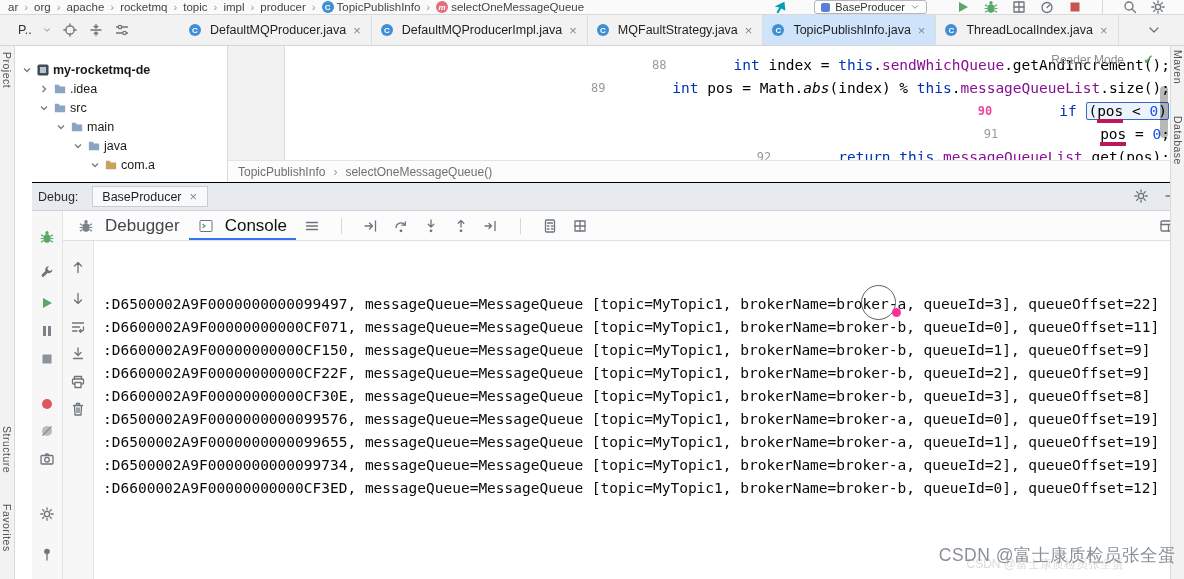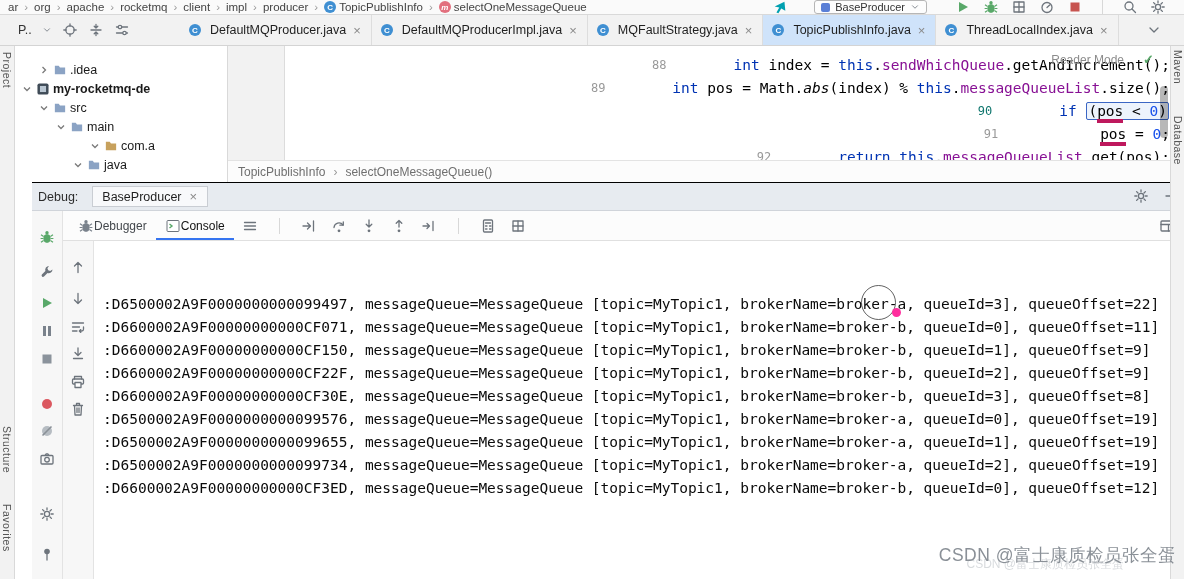--- a/index.html
+++ b/index.html
@@ -51,21 +51,21 @@
         border-right:1px solid #d9d9d9;overflow:hidden;font-size:12.5px;padding-top:14px;}
   .trow{display:flex;align-items:center;height:19px;gap:4px;white-space:nowrap;cursor:default;color:#1a1a1a;}
   .trow .ic{width:12px;height:12px;}
 
   
   .editor{position:absolute;left:228px;top:46px;width:942px;height:114px;background:#fff;overflow:hidden;}
   .gutbg{position:absolute;left:0;top:0;width:57px;height:100%;background:#f2f2f2;border-right:1px solid #dcdcdc;}
   .code{position:absolute;left:0;top:8px;width:100%;}
   .cl{display:flex;height:23px;line-height:23px;font-family:"DejaVu Sans Mono",monospace;font-size:14.5px;justify-content:flex-end;}
   .ln{width:57px;flex:none;text-align:right;padding-right:17px;color:#999;font-size:12px;font-family:"DejaVu Sans Mono",monospace;}
-  .ln.cur{color:#0f766e;font-weight:normal;}
+  .ln.cur{color:#ec4899;font-weight:bold;}
   .ct{white-space:pre;padding-left:15px;color:#000;}
   .tk-kw{color:#0033b3;}
   .tk-field{color:#871094;}
   .tk-num{color:#1750eb;}
   .tk-static{font-style:italic;}
   .tk-u{border-bottom:4px solid #be185d;}
   .tk-box{border:1px solid #3b66c4;border-radius:2px;background:#edf3fc;padding:0 1px;margin:0 1px;}
   .readermode{position:absolute;top:7px;right:46px;font-size:12px;color:#8c8c8c;}
   .inspok{position:absolute;top:6px;right:16px;color:#59A869;font-weight:bold;font-size:13px;}
   .scrollthumb{position:absolute;right:2px;top:40px;width:8px;height:52px;background:rgba(0,0,0,.28);border-radius:4px;}
@@ -79,21 +79,21 @@
   .debug{position:absolute;left:32px;top:182px;width:1155px;height:397px;background:#fff;
          border-top:1px solid #000000;}
   .dbghdr{position:absolute;left:0;top:0;width:100%;height:28px;background:#e7ebf0;
           border-bottom:1px solid #d0d4da;display:flex;align-items:center;padding-left:6px;font-size:12.5px;}
   .dbglabel{color:#2b2b2b;margin-right:14px;}
   .dbgtab{display:flex;align-items:center;gap:7px;background:#f8f9fb;border:1px solid #c9cdd3;
           height:21px;padding:0 9px;font-size:12.5px;color:#1f1f1f;}
   .hdricons{position:absolute;right:8px;top:5px;display:flex;gap:14px;}
   .dtoolbar{position:absolute;left:31px;top:28px;right:0;height:30px;background:#fcfcfc;
             border-bottom:1px solid #e0e0e0;display:flex;align-items:center;padding-left:6px;}
-  .dtab{display:flex;align-items:center;gap:0;font-size:12px;color:#44484d;padding:7px 9px;height:100%;}
+  .dtab{display:flex;align-items:center;gap:11px;font-size:17px;color:#44484d;padding:7px 9px;height:100%;}
   .dtab.active{color:#111;box-shadow:inset 0 -2px 0 #3574f0;}
   .dtbicons{display:flex;align-items:center;margin-left:8px;gap:14px;}
   .dtbright{margin-left:auto;margin-right:12px;}
   .stripA{position:absolute;left:0;top:28px;bottom:0;width:31px;background:#f7f7f7;border-right:1px solid #e3e3e3;}
   .stripB{position:absolute;left:31px;top:58px;bottom:0;width:31px;background:#f7f7f7;border-right:1px solid #e3e3e3;}
   .stripA .ic,.stripB .ic{position:absolute;left:7px;}
   .console{position:absolute;left:62px;top:58px;right:0;bottom:0;background:#fff;overflow:hidden;
            padding:52px 0 6px 9px;}
   .conline{font-family:"DejaVu Sans Mono",monospace;font-size:14.5px;line-height:23px;color:#0a0a0a;white-space:pre;}
 
@@ -112,21 +112,21 @@
   <div class="topnav">
     <div class="crumbs" id="nav-crumbs">
         <span class="crumb">ar</span>
         <span class="csep">›</span>
         <span class="crumb">org</span>
         <span class="csep">›</span>
         <span class="crumb">apache</span>
         <span class="csep">›</span>
         <span class="crumb">rocketmq</span>
         <span class="csep">›</span>
-        <span class="crumb">client</span>
+        <span class="crumb">topic</span>
         <span class="csep">›</span>
         <span class="crumb">impl</span>
         <span class="csep">›</span>
         <span class="crumb">producer</span>
         <span class="csep">›</span>
         <span class="crumb" style="display: inline-flex; align-items: center;">
           <span class="cicon">C</span>
           <span>TopicPublishInfo</span>
         </span>
         <span class="csep">›</span>
@@ -263,98 +263,98 @@
     <span class="vlabel" style="top:380px">Structure</span>
     <span class="vlabel" style="top:458px">Favorites</span>
   </div>
 
   <div class="rstripe">
     <span class="vlabel" style="top:4px;left:1px">Maven</span>
     <span class="vlabel" style="top:70px;left:1px">Database</span>
   </div>
 
   <div class="tree" id="project-tree">
-      <div class="trow" style="padding-left: 23px;">
-        <span class="ic">
-          <svg width="10" height="10" viewBox="0 0 10 10" fill="none" stroke="#7a7a7a" stroke-width="1.3">
-            <path d="M3.5 2 6.5 5 3.5 8"></path>
-          </svg>
-        </span>
-        <span class="ic">
-          <svg width="14" height="12" viewBox="0 0 14 12">
-            <path d="M1 1h4.5L7 3h6v8H1z" fill="#8ba3c4"></path>
-          </svg>
-        </span>
-        <span>.idea</span>
-      </div>
       <div class="trow" style="padding-left: 6px;">
         <span class="ic">
           <svg width="10" height="10" viewBox="0 0 10 10" fill="none" stroke="#7a7a7a" stroke-width="1.3">
             <path d="M2 3.5 5 6.5 8 3.5"></path>
           </svg>
         </span>
         <span class="ic">
           <svg width="12" height="12" viewBox="0 0 13 13">
             <rect x="0.5" y="0.5" width="12" height="12" rx="2" fill="#3f4b57"></rect>
             <rect x="3.2" y="3.2" width="6.6" height="6.6" fill="#b9c6d2"></rect>
           </svg>
         </span>
         <span style="font-weight: bold;">my-rocketmq-de</span>
       </div>
       <div class="trow" style="padding-left: 23px;">
         <span class="ic">
           <svg width="10" height="10" viewBox="0 0 10 10" fill="none" stroke="#7a7a7a" stroke-width="1.3">
-            <path d="M2 3.5 5 6.5 8 3.5"></path>
+            <path d="M3.5 2 6.5 5 3.5 8"></path>
           </svg>
         </span>
         <span class="ic">
           <svg width="14" height="12" viewBox="0 0 14 12">
             <path d="M1 1h4.5L7 3h6v8H1z" fill="#8ba3c4"></path>
           </svg>
         </span>
-        <span>src</span>
-      </div>
-      <div class="trow" style="padding-left: 40px;">
+        <span>.idea</span>
+      </div>
+      <div class="trow" style="padding-left: 23px;">
         <span class="ic">
           <svg width="10" height="10" viewBox="0 0 10 10" fill="none" stroke="#7a7a7a" stroke-width="1.3">
             <path d="M2 3.5 5 6.5 8 3.5"></path>
           </svg>
         </span>
         <span class="ic">
           <svg width="14" height="12" viewBox="0 0 14 12">
             <path d="M1 1h4.5L7 3h6v8H1z" fill="#8ba3c4"></path>
           </svg>
         </span>
-        <span>main</span>
-      </div>
-      <div class="trow" style="padding-left: 74px;">
+        <span>src</span>
+      </div>
+      <div class="trow" style="padding-left: 40px;">
         <span class="ic">
           <svg width="10" height="10" viewBox="0 0 10 10" fill="none" stroke="#7a7a7a" stroke-width="1.3">
             <path d="M2 3.5 5 6.5 8 3.5"></path>
           </svg>
         </span>
         <span class="ic">
           <svg width="14" height="12" viewBox="0 0 14 12">
-            <path d="M1 1h4.5L7 3h6v8H1z" fill="#c7a15d"></path>
-          </svg>
-        </span>
-        <span>com.a</span>
+            <path d="M1 1h4.5L7 3h6v8H1z" fill="#8ba3c4"></path>
+          </svg>
+        </span>
+        <span>main</span>
       </div>
       <div class="trow" style="padding-left: 57px;">
         <span class="ic">
           <svg width="10" height="10" viewBox="0 0 10 10" fill="none" stroke="#7a7a7a" stroke-width="1.3">
             <path d="M2 3.5 5 6.5 8 3.5"></path>
           </svg>
         </span>
         <span class="ic">
           <svg width="14" height="12" viewBox="0 0 14 12">
             <path d="M1 1h4.5L7 3h6v8H1z" fill="#8ba3c4"></path>
           </svg>
         </span>
         <span>java</span>
+      </div>
+      <div class="trow" style="padding-left: 74px;">
+        <span class="ic">
+          <svg width="10" height="10" viewBox="0 0 10 10" fill="none" stroke="#7a7a7a" stroke-width="1.3">
+            <path d="M2 3.5 5 6.5 8 3.5"></path>
+          </svg>
+        </span>
+        <span class="ic">
+          <svg width="14" height="12" viewBox="0 0 14 12">
+            <path d="M1 1h4.5L7 3h6v8H1z" fill="#c7a15d"></path>
+          </svg>
+        </span>
+        <span>com.a</span>
       </div>
     </div>
 
   <div class="editor">
     <div class="gutbg"></div>
     <div class="code" id="code-lines">
         <div class="cl">
           <span class="ln">88</span>
           <span class="ct"><span>    </span><span class="tk-kw">int</span><span> index = </span><span class="tk-kw">this</span><span>.</span><span class="tk-field">sendWhichQueue</span><span>.getAndIncrement();</span></span>
         </div>

